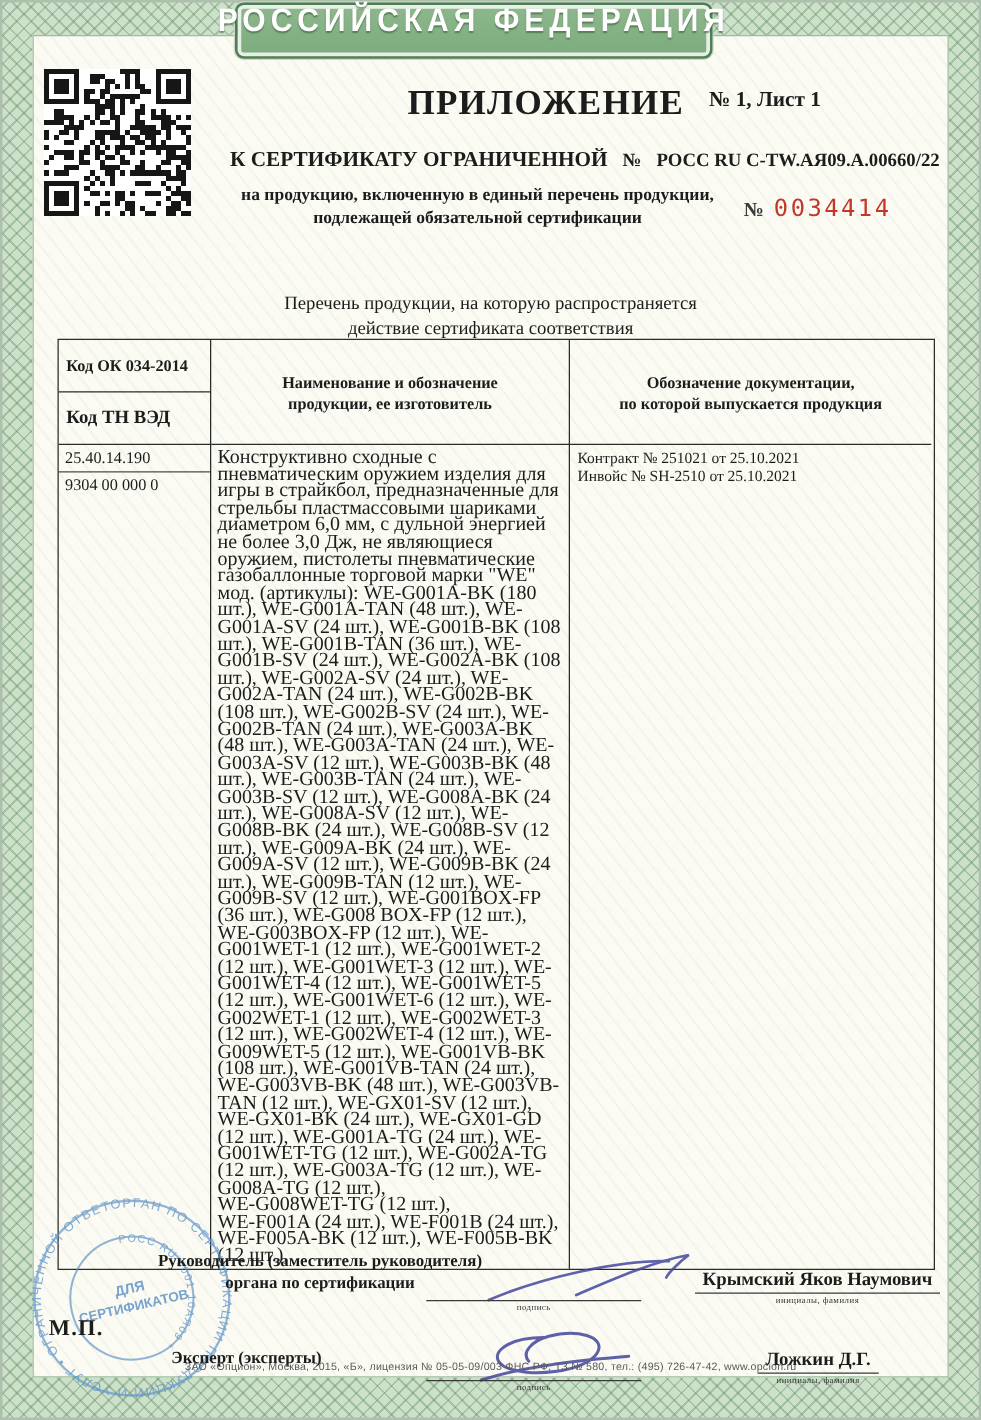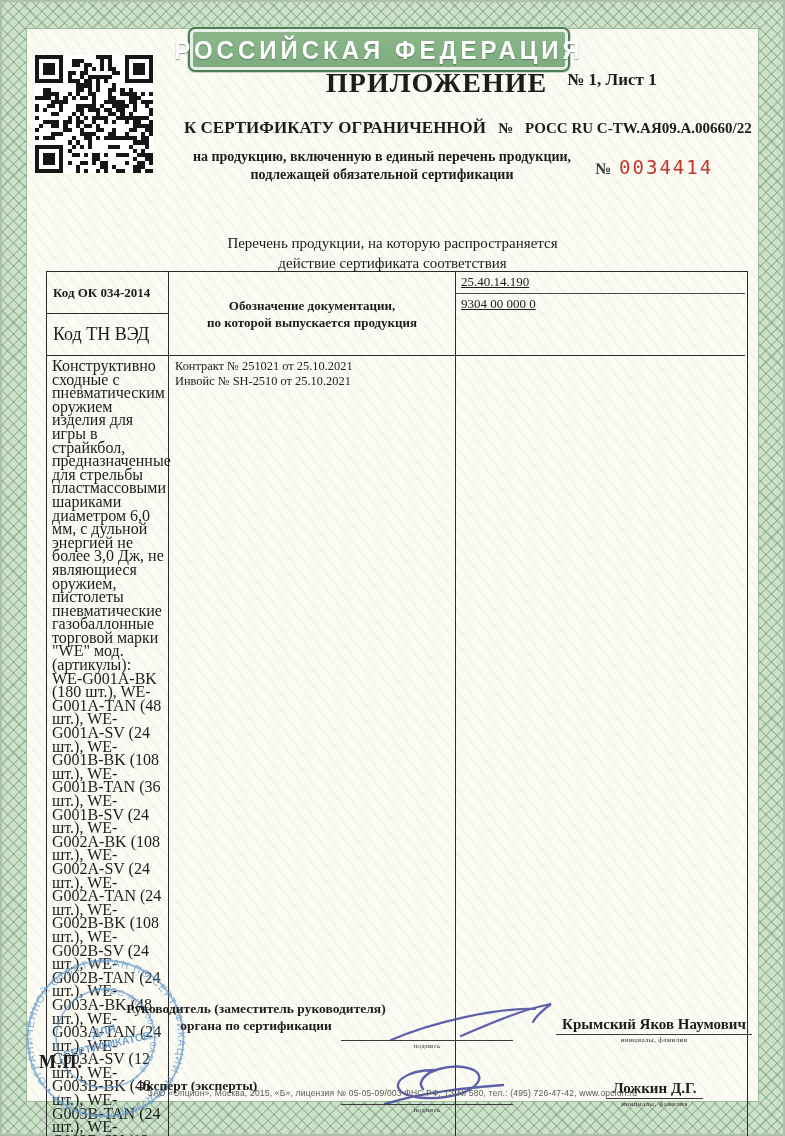--- a/index.html
+++ b/index.html
@@ -9,24 +9,24 @@
       repeating-linear-gradient(45deg, rgba(96,142,100,.38) 0 1.5px, transparent 1.5px 8px),
       repeating-linear-gradient(-45deg, rgba(96,142,100,.38) 0 1.5px, transparent 1.5px 8px),
       #cde0ca;
     box-shadow: inset 0 0 0 2px #aebfae;}
   .paper{position:absolute;left:26px;top:28px;right:26px;bottom:34px;
     background:
       repeating-linear-gradient(52deg, rgba(140,170,145,.07) 0 2px, transparent 2px 10px),
       #fbfbf4;
     border:1px solid #9dbd9d;}
   
-  .banner{position:absolute;left:188px;top:27px;width:378px;height:41px;z-index:5;
+  .banner{position:absolute;left:188px;top:2px;width:378px;height:41px;z-index:5;
     background:linear-gradient(#8db88c,#7cab7e);border:2px solid #4f7d55;border-radius:7px;
     box-shadow:inset 0 0 0 3px rgba(255,255,255,.8), 0 0 0 1px #c7d8c6;
-    display:flex;align-items:center;justify-content:center;}
+    display:flex;justify-content:center;}
   .banner span{font-family:"Liberation Sans","DejaVu Sans",sans-serif;font-weight:bold;
     color:#fff;font-size:24px;letter-spacing:4px;transform:scaleY(1.08);
     text-shadow:0 1px 1px rgba(60,90,60,.6);white-space:nowrap;}
   
   .qr{position:absolute;left:8px;top:26px;width:118px;height:118px;}
   
   .title-row{position:absolute;left:255px;top:38px;display:flex;gap:20px;align-items:flex-start;}
   .doc-title{font-size:28px;font-weight:bold;letter-spacing:1px;margin-left:44px;}
   .sheet-ref{font-size:17px;font-weight:bold;margin-top:3px;white-space:nowrap;}
   .cert-row{position:absolute;left:157px;top:89px;width:575px;display:flex;gap:12px;align-items:baseline;}
@@ -43,24 +43,24 @@
     font-size:15px;font-weight:normal;line-height:20px;white-space:pre-line;}
   
   .ptable{position:absolute;left:19px;top:242px;width:700px;border:1.6px solid #2b2b2b;
     display:grid;grid-template-columns:122px 287px 289px;grid-template-rows:84px minmax(524px,auto);}
   .ptable>div{border-right:1.4px solid #2b2b2b;border-bottom:1.4px solid #2b2b2b;}
   .ptable>div:nth-child(3n){border-right:none;}
   .ptable>div:nth-child(n+4){border-bottom:none;}
   .h-codes{display:flex;flex-direction:column;}
   .h-codes .cellA{flex:1;display:flex;align-items:center;padding-left:6px;border-bottom:1.4px solid #2b2b2b;
     font-size:13px;font-weight:bold;}
-  .h-codes .cellB{flex:1;display:flex;align-items:center;padding-left:6px;font-size:18px;font-weight:normal;}
+  .h-codes .cellB{flex:1;display:flex;align-items:center;padding-left:6px;font-size:15px;font-weight:bold;}
   .h-center{display:flex;align-items:center;justify-content:center;text-align:center;
     font-size:13px;font-weight:bold;line-height:17px;white-space:pre-line;padding:4px;}
-  .b-codes{font-size:13px;text-decoration:underline;}
+  .b-codes{font-size:13px;}
   .b-codes .codeA{padding:2px 4px 3px 5px;border-bottom:1px solid #4a4a4a;}
   .b-codes .codeB{padding:2px 4px 3px 5px;}
   .b-desc{font-size:16px;line-height:13.6px;padding:3px 4px 3px 5px;white-space:pre-line;text-align:left;}
   .b-docs{font-size:12.4px;line-height:15px;padding:3px 4px 3px 6px;white-space:pre-line;}
   
   .sig-area{position:absolute;left:0;right:0;top:965px;height:130px;}
   .mp{position:absolute;left:12px;top:58px;font-size:18px;font-weight:bold;letter-spacing:1px;}
   .stamp{position:absolute;left:-24px;top:-58px;width:205px;height:205px;
     transform:rotate(-13deg);opacity:.85;pointer-events:none;}
   .role-head{position:absolute;left:78px;top:6px;width:302px;text-align:center;
@@ -128,20 +128,22 @@
     </div>
 
     <div class="section-title">Перечень продукции, на которую распространяется
 действие сертификата соответствия</div>
 
     <div class="ptable">
       <div class="h-codes">
         <div class="cellA">Код ОК 034-2014</div>
         <div class="cellB">Код ТН ВЭД</div>
       </div>
+      <div class="h-center">Наименование и обозначение
+продукции, ее изготовитель</div>
       <div class="h-center">Обозначение документации,
 по которой выпускается продукция</div>
 
       <div class="b-codes">
         <div class="codeA">25.40.14.190</div>
         <div class="codeB">9304 00 000 0</div>
       </div>
       <div class="b-desc">Конструктивно сходные с пневматическим оружием изделия для игры в страйкбол, предназначенные для стрельбы пластмассовыми шариками диаметром 6,0 мм, с дульной энергией не более 3,0 Дж, не являющиеся оружием, пистолеты пневматические газобаллонные торговой марки "WE" мод. (артикулы): WE-G001A-BK (180 шт.), WE-G001A-TAN (48 шт.), WE-G001A-SV (24 шт.), WE-G001B-BK (108 шт.), WE-G001B-TAN (36 шт.), WE-G001B-SV (24 шт.), WE-G002A-BK (108 шт.), WE-G002A-SV (24 шт.), WE-G002A-TAN (24 шт.), WE-G002B-BK (108 шт.), WE-G002B-SV (24 шт.), WE-G002B-TAN (24 шт.), WE-G003A-BK (48 шт.), WE-G003A-TAN (24 шт.), WE-G003A-SV (12 шт.), WE-G003B-BK (48 шт.), WE-G003B-TAN (24 шт.), WE-G003B-SV (12 шт.), WE-G008A-BK (24 шт.), WE-G008A-SV (12 шт.), WE-G008B-BK (24 шт.), WE-G008B-SV (12 шт.), WE-G009A-BK (24 шт.), WE-G009A-SV (12 шт.), WE-G009B-BK (24 шт.), WE-G009B-TAN (12 шт.), WE-G009B-SV (12 шт.), WE-G001BOX-FP (36 шт.), WE-G008 BOX-FP (12 шт.), WE-G003BOX-FP (12 шт.), WE-G001WET-1 (12 шт.), WE-G001WET-2 (12 шт.), WE-G001WET-3 (12 шт.), WE-G001WET-4 (12 шт.), WE-G001WET-5 (12 шт.), WE-G001WET-6 (12 шт.), WE-G002WET-1 (12 шт.), WE-G002WET-3 (12 шт.), WE-G002WET-4 (12 шт.), WE-G009WET-5 (12 шт.), WE-G001VB-BK (108 шт.), WE-G001VB-TAN (24 шт.),
 WE-G003VB-BK (48 шт.), WE-G003VB-TAN (12 шт.), WE-GX01-SV (12 шт.), WE-GX01-BK (24 шт.), WE-GX01-GD (12 шт.), WE-G001A-TG (24 шт.), WE-G001WET-TG (12 шт.), WE-G002A-TG (12 шт.), WE-G003A-TG (12 шт.), WE-G008A-TG (12 шт.),
 WE-G008WET-TG (12 шт.),

